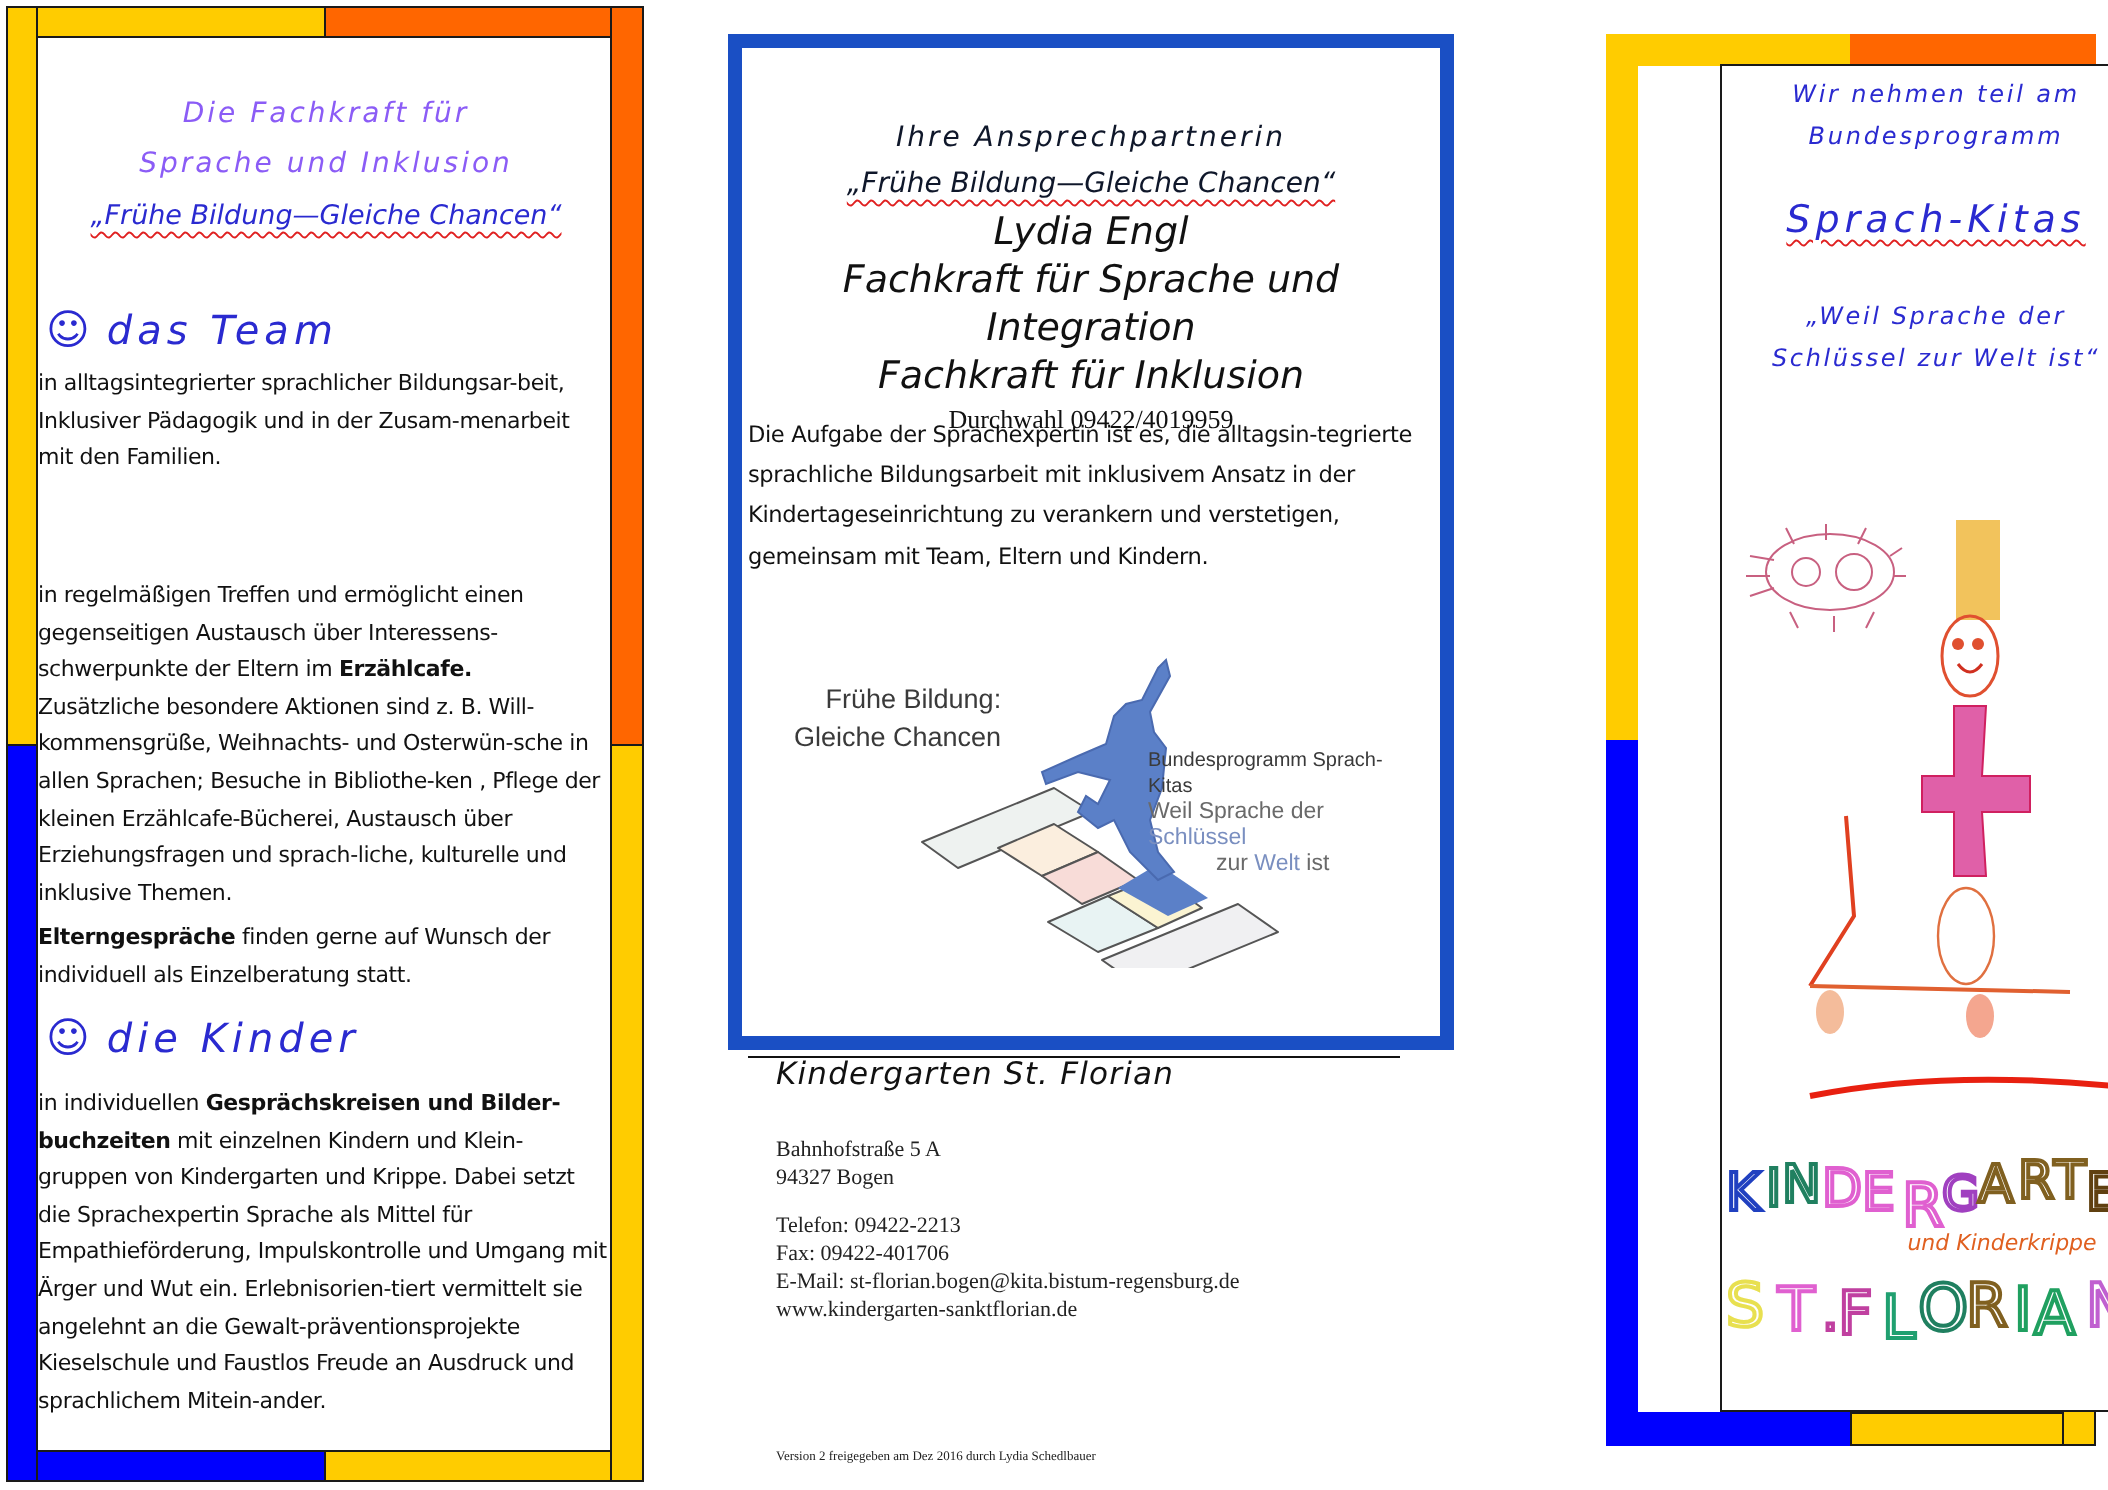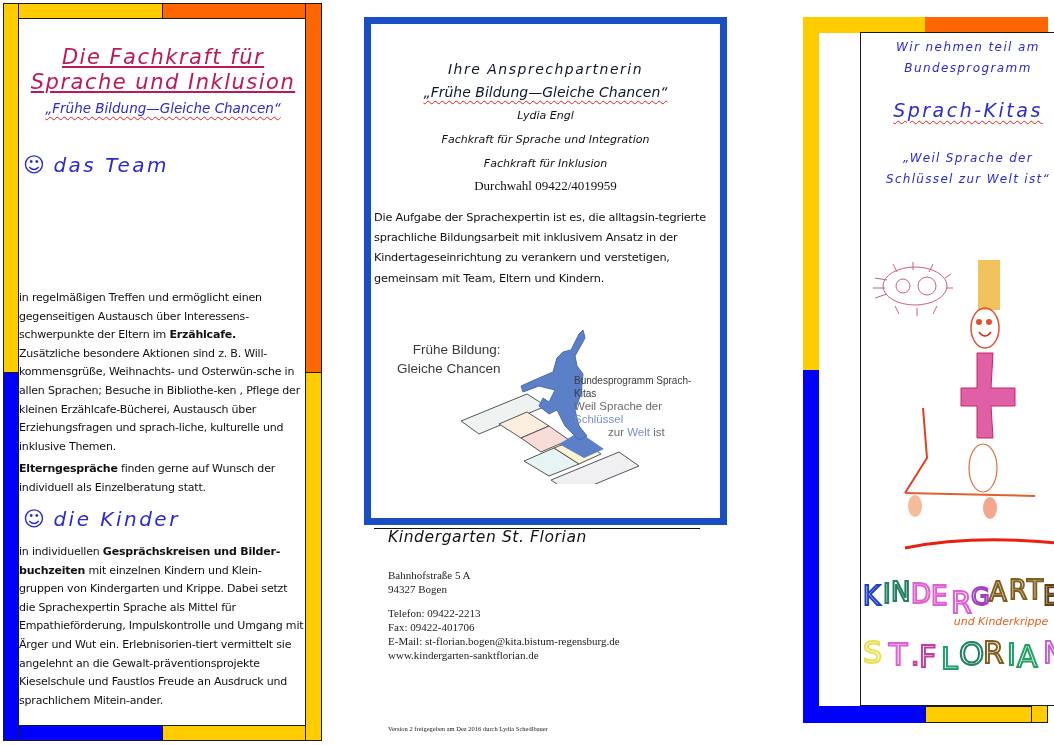--- a/index.html
+++ b/index.html
@@ -11,32 +11,32 @@
   .serif { font-family: "Liberation Serif", serif; }
   .spell { text-decoration: underline wavy #e02020; text-decoration-thickness: 1px; text-underline-offset: 3px; }
 
   
   .bar { position: absolute; border: 1px solid #1a1a1a; }
   .yellow { background: #ffcc00; }
   .orange { background: #ff6600; }
   .blue { background: #0000ff; }
 
   #left-inner { position: absolute; left: 18px; top: 18px; width: 288px; height: 708px; background: #fff; border: 1px solid #1a1a1a; }
-  #left-title { position: absolute; left: 0; top: 26px; width: 288px; text-align: center; color: #be185d; font-size: 21px; line-height: 25px; text-decoration: underline; }
+  #left-title { position: absolute; left: 0; top: 26px; width: 288px; text-align: center; color: #8b5cf6; font-size: 14px; line-height: 25px; }
   #left-subtitle { position: absolute; left: 0; top: 81px; width: 288px; text-align: center; color: #2a2ad0; font-size: 13.5px; font-style: italic; }
   .section-h { position: absolute; left: 4px; color: #2a2ad0; font-size: 20px; letter-spacing: 2.5px; font-style: italic; }
   .section-h .smile { font-style: normal; font-size: 21px; margin-right: 6px; }
   .section-p { position: absolute; left: 0; width: 286px; }
   .section-p p { margin-bottom: 4px; }
 
   
   #mid-frame { position: absolute; left: 364px; top: 17px; width: 363px; height: 508px; border: 7px solid #1a4fc4; background: #fff; }
   #mid-lines { position: absolute; left: 0; top: 34px; width: 349px; text-align: center; }
   .mid-l1 { color: #0f172a; font-size: 14px; line-height: 23px; font-style: italic; }
-  .mid-l2 { color: #111; font-size: 11px; line-height: 24px; font-style: italic; text-align: center; }
+  .mid-l2 { color: #111; font-size: 19px; line-height: 24px; font-style: italic; text-align: center; }
   .mid-phone { color: #111; font-size: 13px; line-height: 20px; }
   #mid-desc { position: absolute; left: 3px; top: 184px; width: 345px; font-size: 11.3px; line-height: 20.2px; }
 
   #logo { position: absolute; left: 18px; top: 290px; width: 320px; height: 170px; }
   #logo-left { position: absolute; left: 8px; top: 26px; font-family: "Liberation Sans", sans-serif; font-size: 13.5px; color: #3a3a3a; line-height: 19px; text-align: right; }
   #logo-right { position: absolute; left: 185px; top: 60px; font-family: "Liberation Sans", sans-serif; font-size: 10px; color: #3a3a3a; line-height: 13px; }
   #logo-right .l2 { font-size: 11.5px; color: #6a6a6a; }
   #logo-right .blue-word { color: #7a8fc0; }
 
   #mid-rule { position: absolute; left: 374px; top: 528px; width: 326px; height: 1px; background: #111; }
@@ -70,20 +70,23 @@
 
   <div id="left-inner">
     <div id="left-title" class="hand">
       <div>Die Fachkraft für</div>
       <div>Sprache und Inklusion</div>
     </div>
     <div id="left-subtitle"><span class="spell">„Frühe Bildung—Gleiche Chancen“</span></div>
 
     <div class="section-h hand" style="top:134px;">
       <span class="smile">☺</span><span>das Team</span>
+    </div>
+    <div class="section-p comic" style="top:164px;">
+      <p>in alltagsintegrierter sprachlicher Bildungsar-beit, Inklusiver Pädagogik und in der Zusam-menarbeit mit den Familien.</p>
     </div>
 
     <div class="section-p comic" style="top:270px;">
       <p><span>in regelmäßigen Treffen und ermöglicht einen gegenseitigen Austausch über Interessens-schwerpunkte der Eltern im</span> <b>Erzählcafe.</b><br><span>Zusätzliche besondere Aktionen sind z. B. Will-kommensgrüße, Weihnachts- und Osterwün-sche in allen Sprachen; Besuche in Bibliothe-ken , Pflege der kleinen Erzählcafe-Bücherei, Austausch über Erziehungsfragen und sprach-liche, kulturelle und inklusive Themen.</span></p>
       <p><b>Elterngespräche</b> <span>finden gerne auf Wunsch der individuell als Einzelberatung statt.</span></p>
     </div>
 
     <div class="section-h hand" style="top:488px;">
       <span class="smile">☺</span><span>die Kinder</span>
     </div>

